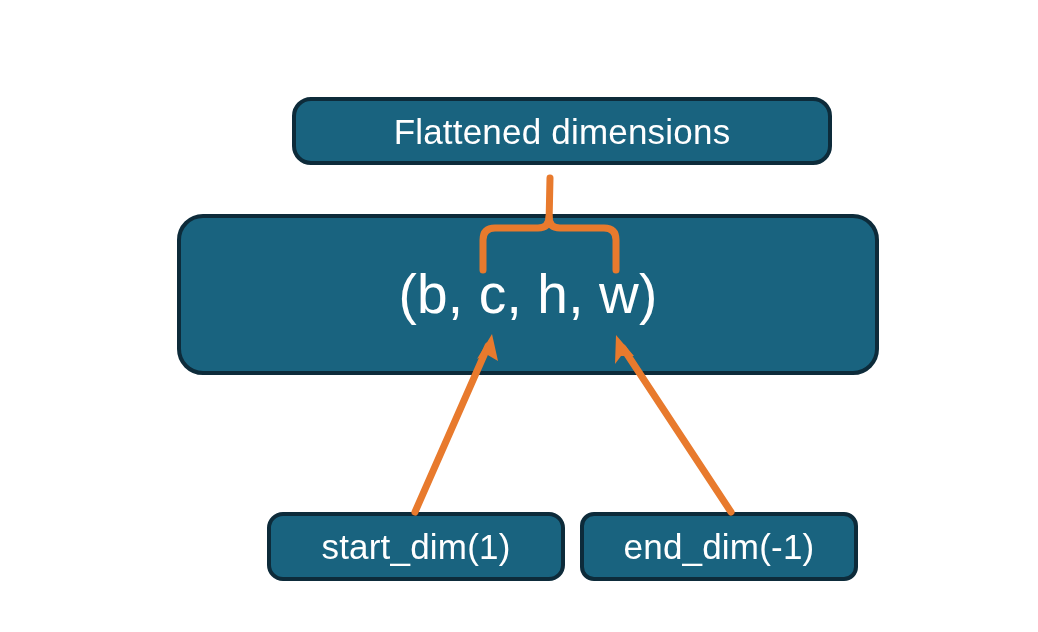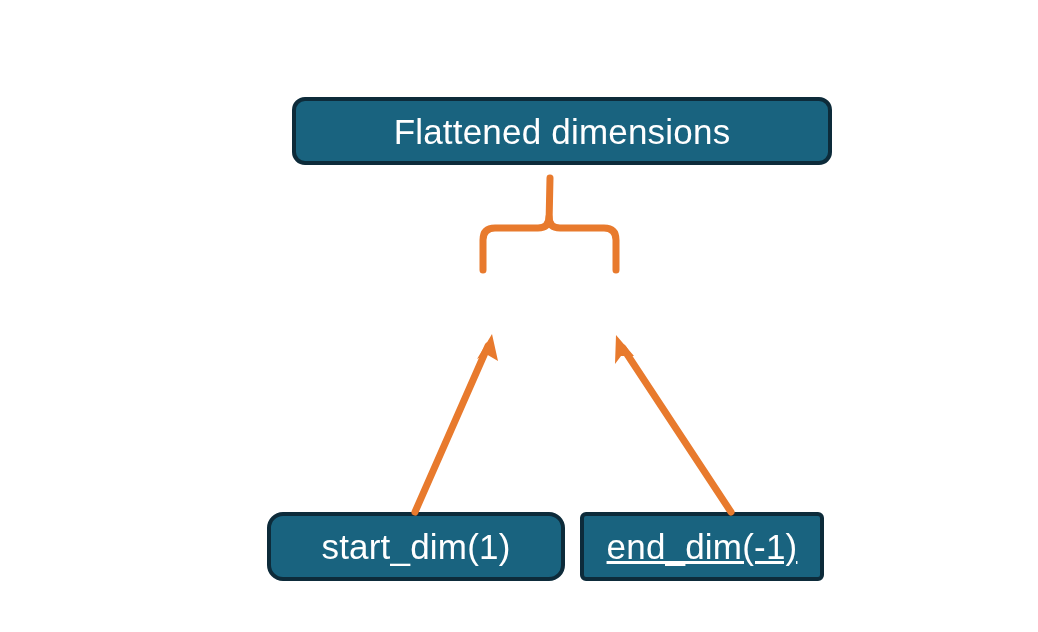--- a/index.html
+++ b/index.html
@@ -30,21 +30,21 @@
     font-weight: 400;
     letter-spacing: 0.2px;
     line-height: 1;
     user-select: none;
   }
   #node-flattened {
     left: 292px;
     top: 97px;
     width: 540px;
     height: 68px;
-    border-radius: 13px;
+    border-radius: 19px;
     font-size: 35px;
   }
   #node-shape {
     left: 177px;
     top: 214px;
     width: 702px;
     height: 161px;
     border-radius: 26px;
     font-size: 55px;
   }
@@ -52,25 +52,24 @@
     left: 267px;
     top: 512px;
     width: 298px;
     height: 69px;
     border-radius: 16px;
     font-size: 35px;
   }
   #node-end-dim {
     left: 580px;
     top: 512px;
-    width: 244px;
+    width: 278px;
     height: 69px;
-    border-radius: 6px;
+    border-radius: 14px;
     font-size: 35px;
-    text-decoration: underline;
   }
   #overlay {
     position: absolute;
     left: 0;
     top: 0;
     width: 1038px;
     height: 632px;
     pointer-events: none;
   }
   .node-label {
@@ -80,20 +79,23 @@
 </style>
 </head>
 <body>
 
 <div id="canvas">
 
   <div class="node" id="node-flattened">
     <span class="node-label">Flattened dimensions</span>
   </div>
 
+  <div class="node" id="node-shape">
+    <span class="node-label">(b, c, h, w)</span>
+  </div>
 
   <div class="node" id="node-start-dim">
     <span class="node-label">start_dim(1)</span>
   </div>
 
   <div class="node" id="node-end-dim">
     <span class="node-label">end_dim(-1)</span>
   </div>
 
   <svg id="overlay" viewBox="0 0 1038 632" width="1038" height="632">

